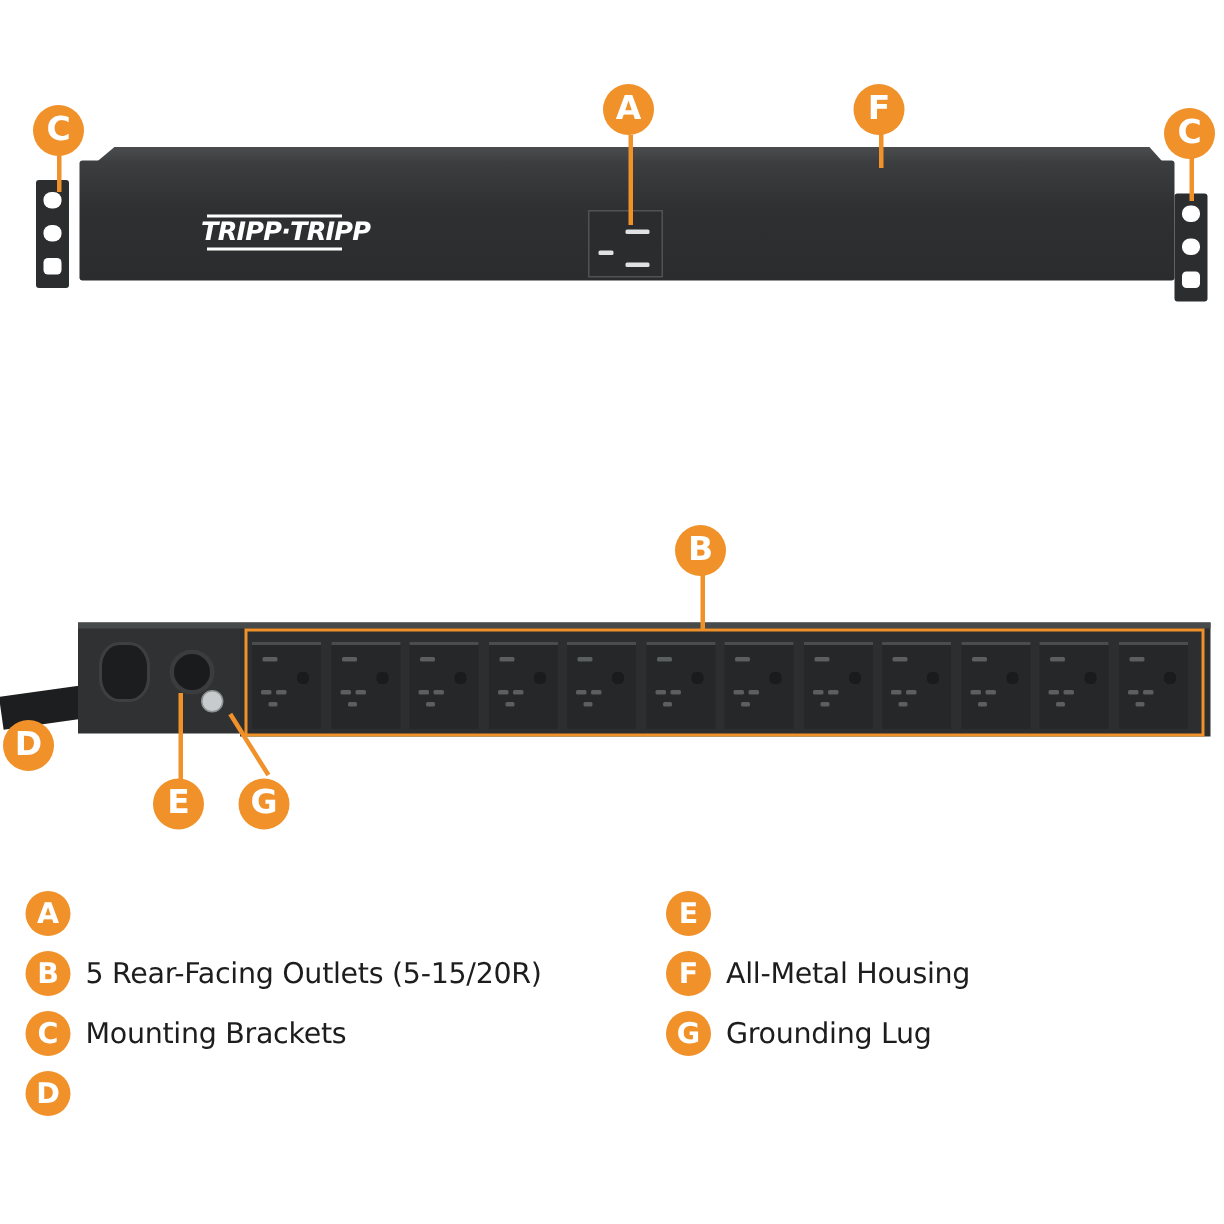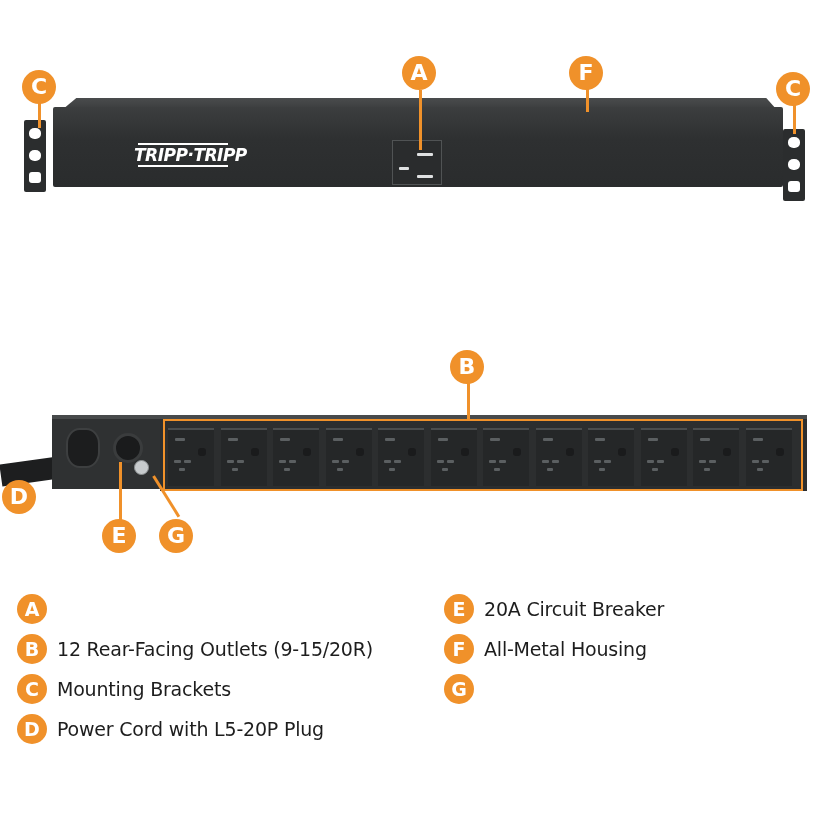--- a/index.html
+++ b/index.html
@@ -185,34 +185,33 @@
   <div class="leader" style="left:152px; top:476px; height:48px; transform:rotate(-32deg); transform-origin:top center;"></div>
   <div class="badge" style="left:159px; top:519px;">G</div>
 </div>
 
 <div>
   <div class="legend-item" style="left:17px; top:592px;">
     <div class="legend-badge">A</div>
   </div>
   <div class="legend-item" style="left:17px; top:632px;">
     <div class="legend-badge">B</div>
-    <div class="legend-text">12 Rear-Facing Outlets (9-15/20R)</div>
+    <div class="legend-text">5 Rear-Facing Outlets (5-15/20R)</div>
   </div>
   <div class="legend-item" style="left:17px; top:672px;">
     <div class="legend-badge">C</div>
     <div class="legend-text">Mounting Brackets</div>
   </div>
   <div class="legend-item" style="left:17px; top:712px;">
     <div class="legend-badge">D</div>
-    <div class="legend-text">Power Cord with L5-20P Plug</div>
   </div>
   <div class="legend-item" style="left:444px; top:592px;">
     <div class="legend-badge">E</div>
-    <div class="legend-text">20A Circuit Breaker</div>
   </div>
   <div class="legend-item" style="left:444px; top:632px;">
     <div class="legend-badge">F</div>
     <div class="legend-text">All-Metal Housing</div>
   </div>
   <div class="legend-item" style="left:444px; top:672px;">
     <div class="legend-badge">G</div>
+    <div class="legend-text">Grounding Lug</div>
   </div>
 </div>
 
 </body></html>

